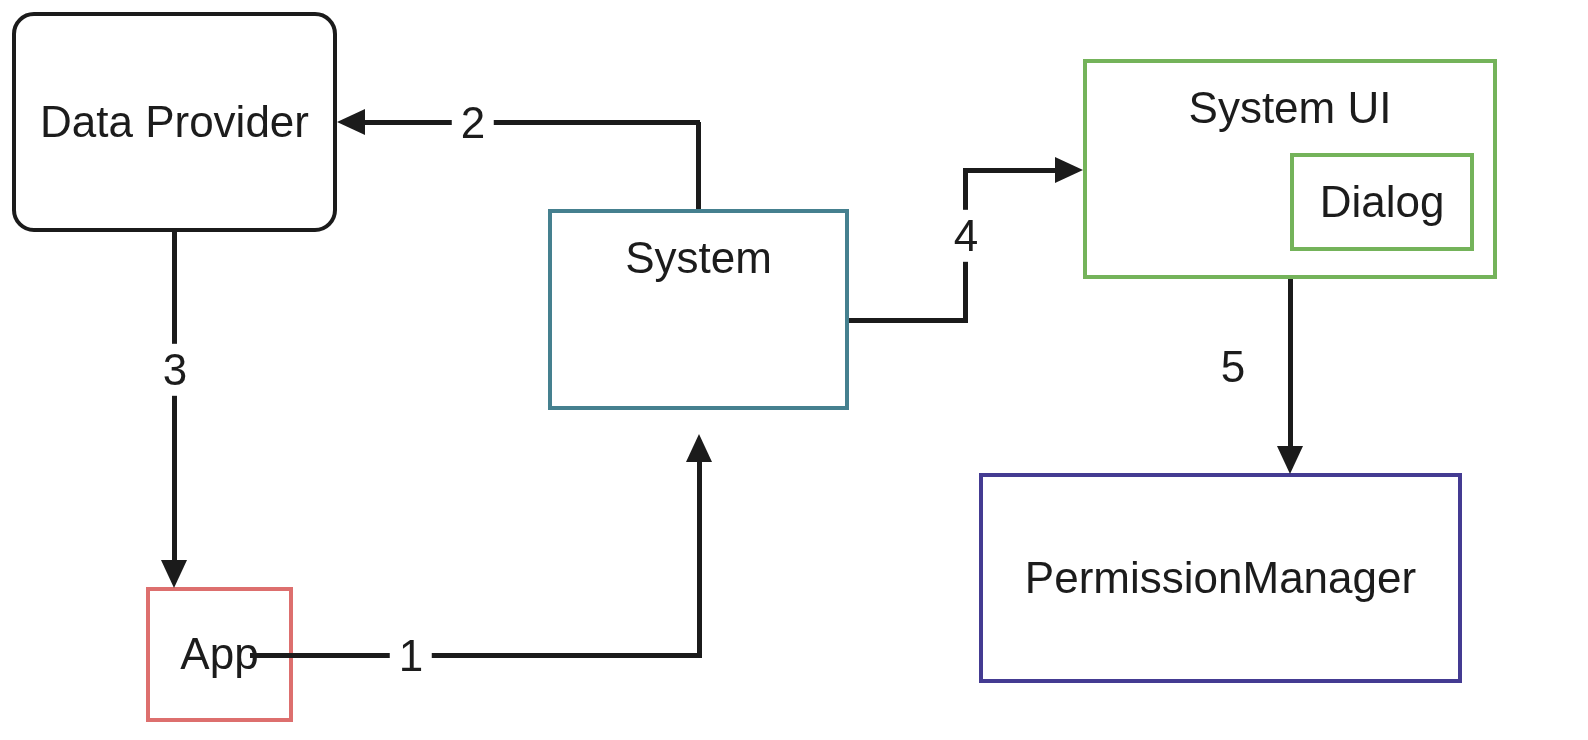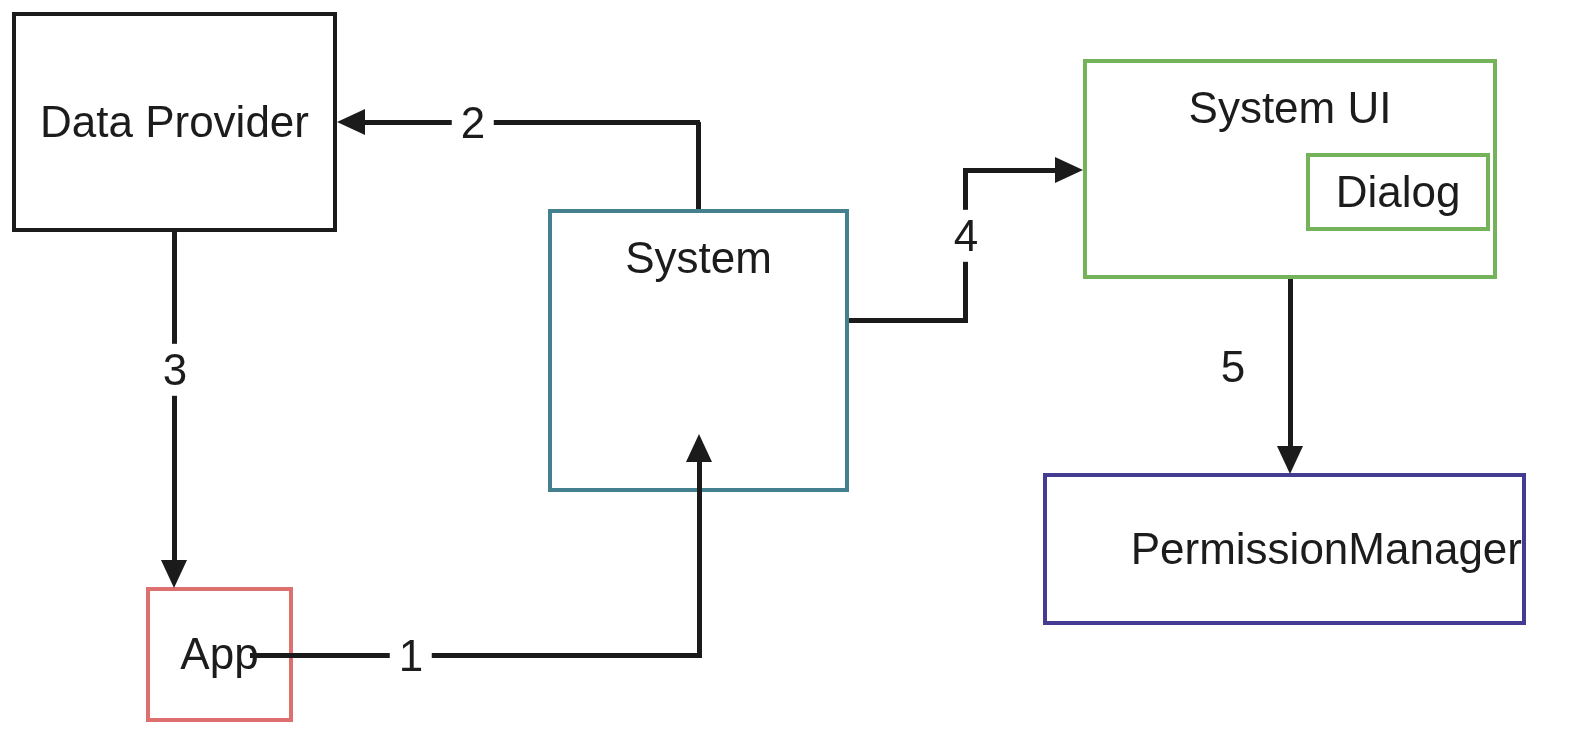--- a/index.html
+++ b/index.html
@@ -23,27 +23,27 @@
     align-items: center;
     justify-content: center;
   }
   .node .node-label {
     font-size: 44px;
     line-height: 1.15;
     white-space: nowrap;
   }
   .node.label-top { align-items: flex-start; padding-top: 20px; }
 
-  #node-data-provider { left: 12px;  top: 12px;  width: 325px; height: 220px; }
-  #node-system        { left: 548px; top: 209px; width: 301px; height: 283px; }
+  #node-data-provider { left: 12px;  top: 12px;  width: 325px; height: 220px; border-radius: 22px; }
+  #node-system        { left: 548px; top: 209px; width: 301px; height: 201px; }
   #node-app-ops       { left: 18px;  top: 100px; width: 249px; height: 97px; }
   #node-system-ui     { left: 1083px;top: 59px;  width: 414px; height: 220px; }
-  #node-dialog        { left: 203px; top: 90px;  width: 184px; height: 78px; margin-left: 16px; }
+  #node-dialog        { left: 203px; top: 90px;  width: 184px; height: 98px; }
   #node-app           { left: 103px; top: 587px; width: 147px; height: 135px; margin-left: 43px; }
-  #node-permission-manager { left: 1043px; top: 473px; width: 483px; height: 152px; justify-content: flex-end; }
+  #node-permission-manager { left: 979px; top: 473px; width: 483px; height: 210px; }
 
   
   .line { position: absolute; background: #1b1b1b; }
 
   
   #l1-h { left: 250px; top: 653px; width: 452px; height: 5px; }
   #l1-v { left: 697px; top: 460px; width: 5px;   height: 198px; }
   
   #l2-v { left: 696px; top: 122px; width: 5px;   height: 87px; }
   #l2-h { left: 360px; top: 120px; width: 340px; height: 5px; }

